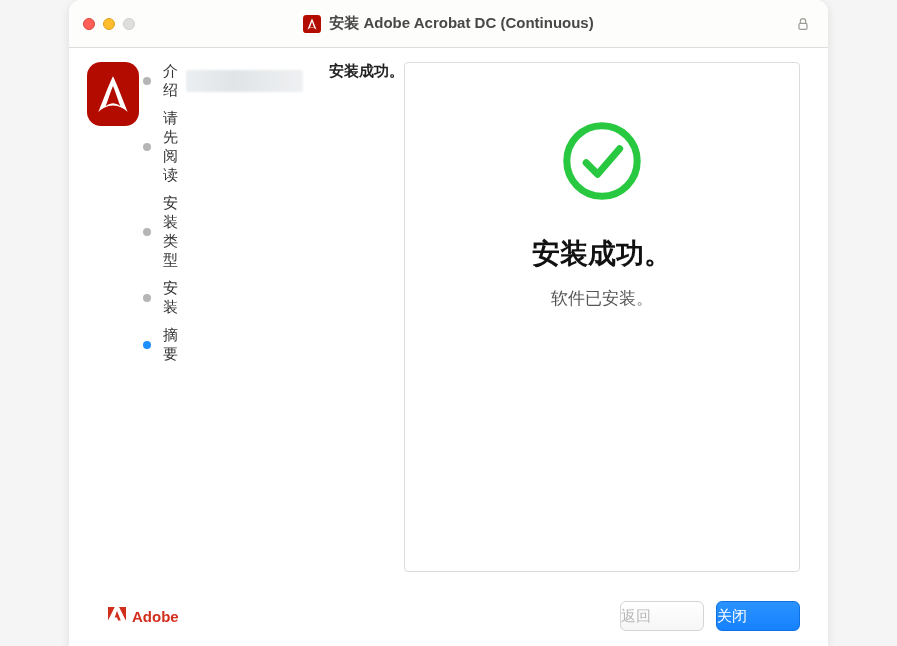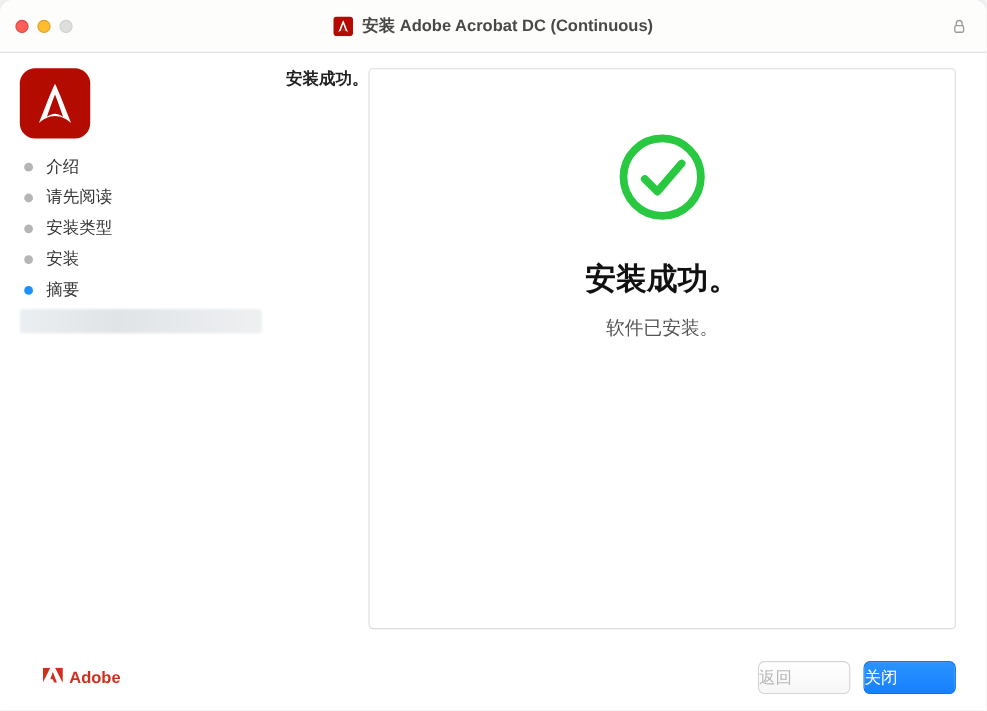--- a/index.html
+++ b/index.html
@@ -3,21 +3,21 @@
 <meta charset="utf-8">
 <style>
 * { margin: 0; padding: 0; box-sizing: border-box; }
 body {
   font-family: -apple-system, "Helvetica Neue", "PingFang SC", sans-serif;
   background: #f5f5f5;
   display: flex;
   justify-content: center;
 }
 .window {
-  width: 897px;
+  width: 759px;
   height: 646px;
   background: #ffffff;
   border-radius: 12px 12px 0 0;
   box-shadow: 0 2px 10px rgba(0,0,0,0.1);
   display: flex;
   flex-direction: column;
   overflow: hidden;
 }
 .titlebar {
   height: 48px;
@@ -66,21 +66,21 @@
   color: #8a8a8a;
 }
 .content {
   flex: 1;
   display: flex;
 }
 .sidebar {
   width: 252px;
   padding: 14px 18px 0 18px;
   display: flex;
-  flex-direction: column;
+  flex-direction: row;
 }
 .app-icon {
   width: 64px; height: 64px;
   border-radius: 14px;
   background: #b30b00;
   display: flex;
   align-items: center;
   justify-content: center;
   margin-bottom: 16px;
 }

